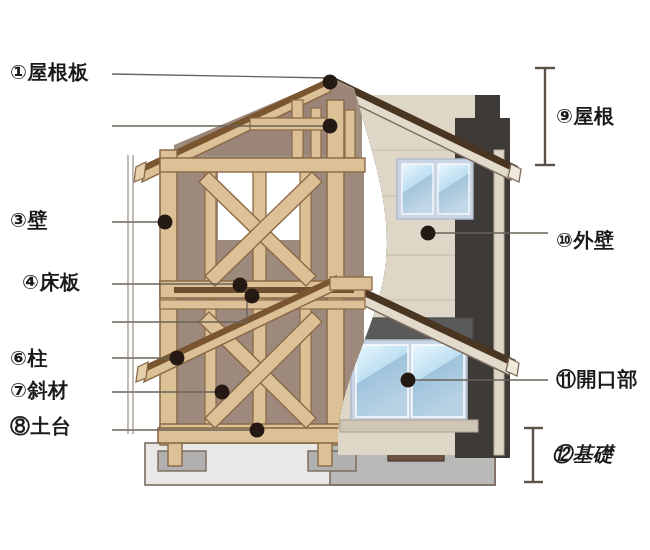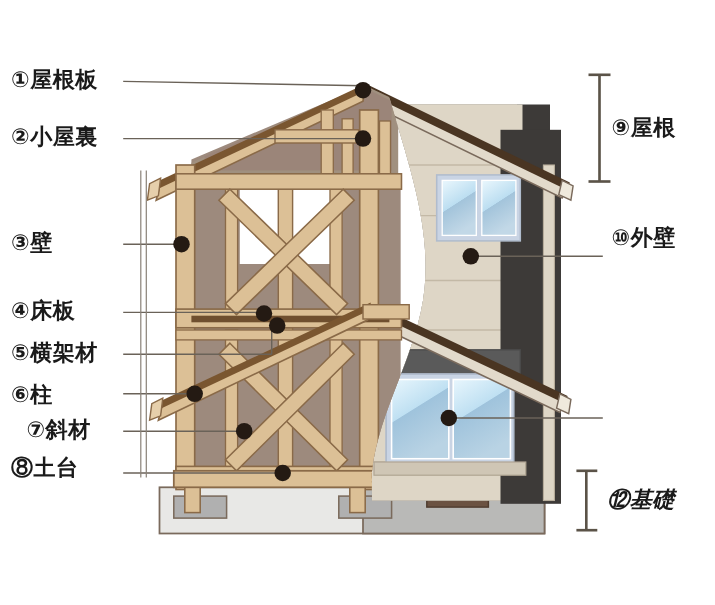--- a/index.html
+++ b/index.html
@@ -212,25 +212,24 @@
       <line x1="545" y1="68" x2="545" y2="165"></line>
       <line x1="535" y1="68" x2="555" y2="68"></line>
       <line x1="535" y1="165" x2="555" y2="165"></line>
       <line x1="533" y1="428" x2="533" y2="482"></line>
       <line x1="524" y1="428" x2="543" y2="428"></line>
       <line x1="524" y1="482" x2="543" y2="482"></line>
     </g>
   </svg>
 
   <div class="lbl lbl-l" style="left:10px;top:62px;">①屋根板</div>
-  <div class="lbl lbl-l" style="left:10px;top:114px;">②小屋裏</div>
   <div class="lbl lbl-l" style="left:10px;top:210px;text-align:right;">③壁</div>
-  <div class="lbl lbl-l" style="left:10px;top:272px;">④床板</div>
-  <div class="lbl lbl-l" style="left:10px;top:310px;">⑤横架材</div>
+  <div class="lbl lbl-l" style="left:22px;top:272px;">④床板</div>
   <div class="lbl lbl-l" style="left:10px;top:348px;">⑥柱</div>
-  <div class="lbl lbl-l" style="left:24px;top:380px;">⑦斜材</div>
+  <div class="lbl lbl-l" style="left:10px;top:380px;">⑦斜材</div>
   <div class="lbl lbl-l" style="left:10px;top:418px;font-family:Liberation Mono, monospace;">⑧土台</div>
 
   <div class="lbl lbl-r" style="left:556px;top:106px;">⑨屋根</div>
-  <div class="lbl lbl-r" style="left:556px;top:206px;">⑩外壁</div>
+  <div class="lbl lbl-r" style="left:556px;top:230px;">⑩外壁</div>
+  <div class="lbl lbl-r" style="left:556px;top:369px;">⑪開口部</div>
   <div class="lbl lbl-r" style="left:552px;top:444px;font-style:italic;">⑫基礎</div>
 
 </div>
 
 </body></html>

